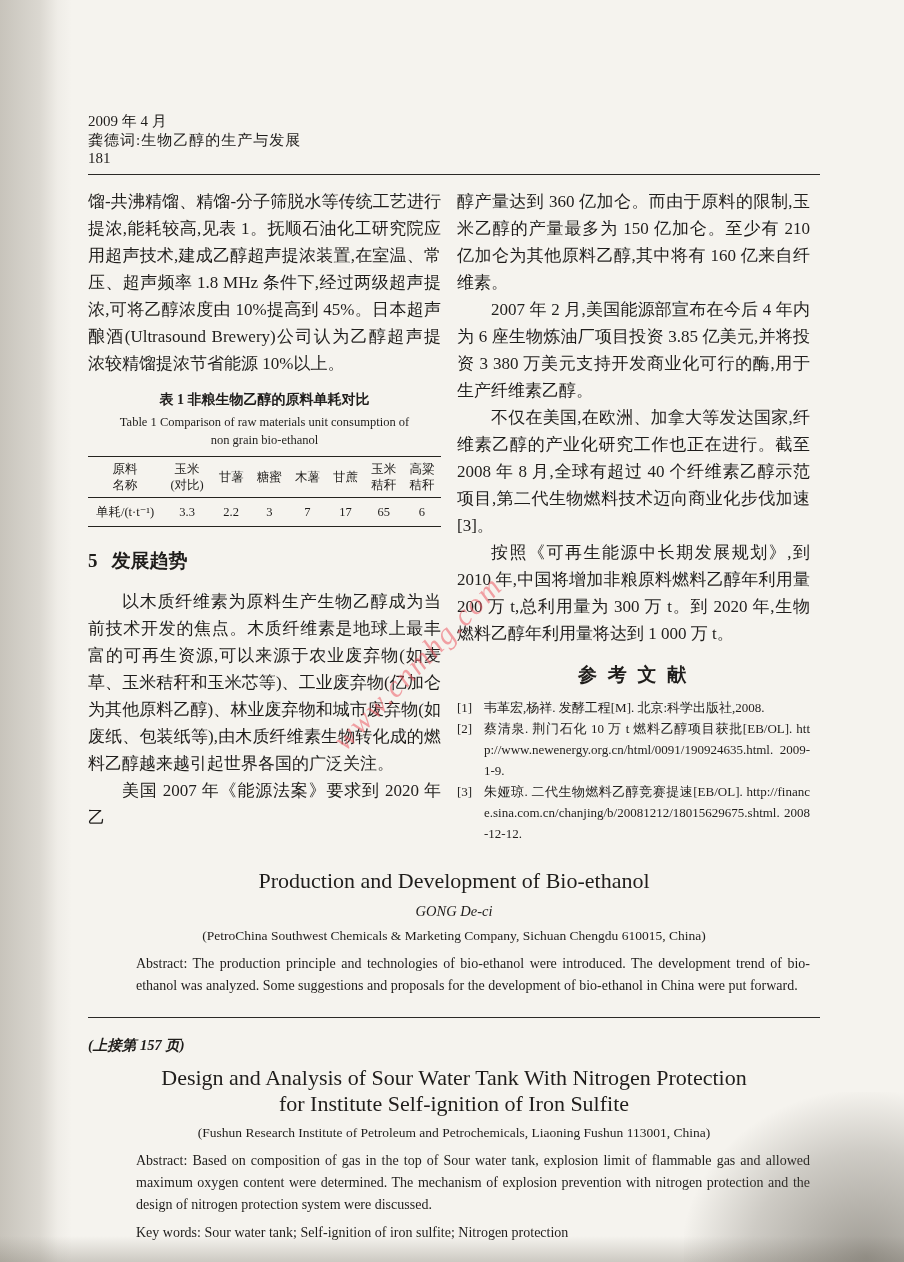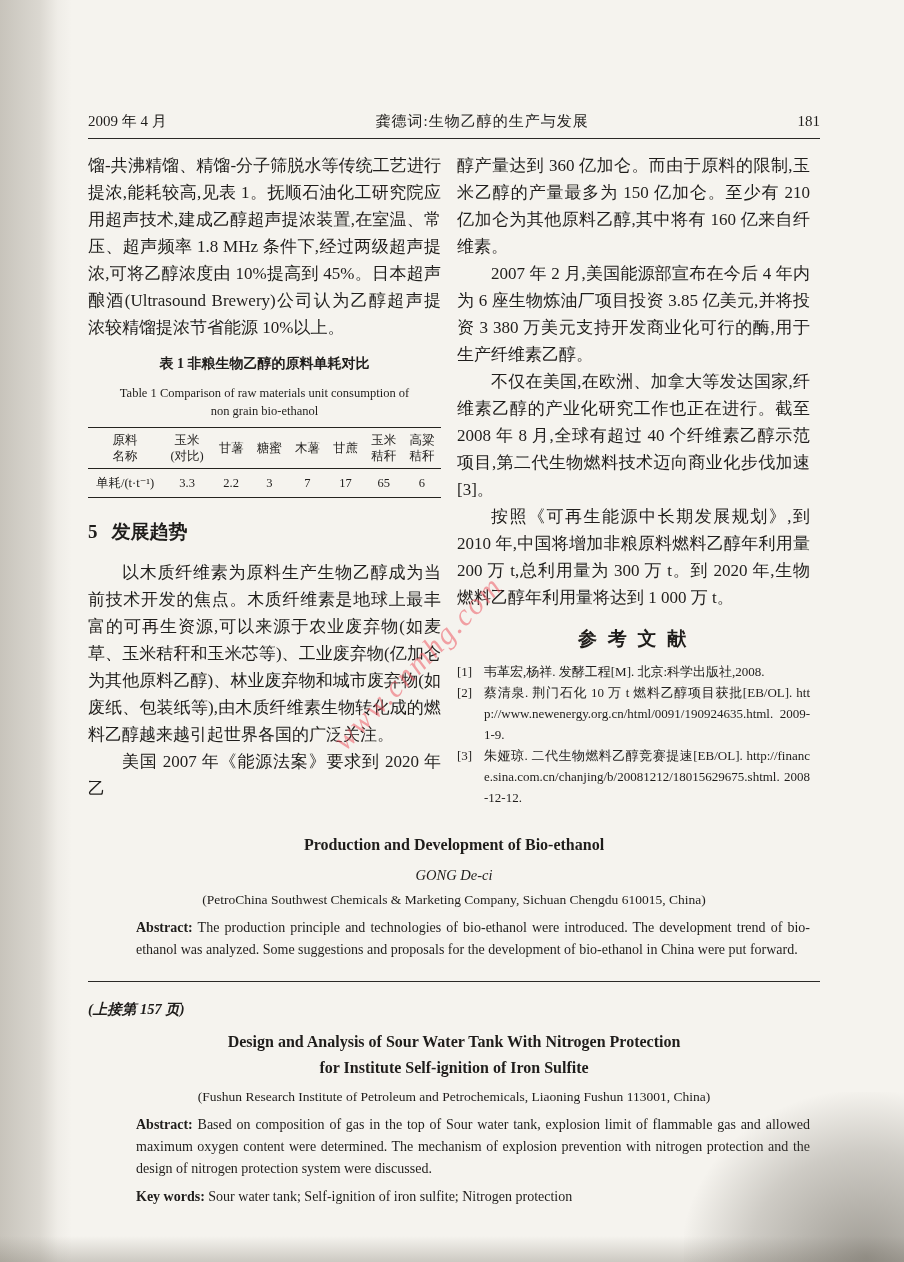--- a/index.html
+++ b/index.html
@@ -32,31 +32,31 @@
     transform:rotate(-46deg); transform-origin:left center;
     font-size:30px; font-style:italic; letter-spacing:2px;
     color:rgba(236,90,100,0.55);
     pointer-events:none; z-index:2; white-space:nowrap;
   }
 
   .page { position:absolute; inset:0; padding:112px 84px 0 88px; z-index:1; }
 
   .header {
     display:flex; justify-content:space-between; align-items:baseline;
-    font-size:15px; padding-bottom:7px; border-bottom:1.6px solid #2b2926;
+    font-size:15px; padding-bottom:7px; border-bottom:1.6px solid #2b2926;flex-direction:column;
   }
   .header .mid { letter-spacing:1px; }
 
   .columns { display:flex; gap:16px; margin-top:13px; }
   .col { width:353px; font-size:17px; line-height:27px; text-align:justify; }
   .para { margin:0; }
   .indent { text-indent:2em; }
 
   .tbl-caption { text-align:center; font-weight:bold; font-size:14px; margin-top:13px; line-height:20px; }
-  .tbl-caption-en { text-align:center; font-size:12.5px; line-height:18px; margin-top:10px; }
+  .tbl-caption-en { text-align:center; font-size:12.5px; line-height:18px; margin-top:3px; }
   table.data {
     width:100%; border-collapse:collapse; margin-top:7px;
     font-size:12.5px; line-height:16px;
     border-top:1.6px solid #25231f; border-bottom:1.6px solid #25231f;
   }
   table.data thead th {
     border-bottom:1px solid #25231f; font-weight:normal;
     padding:4px 1px; white-space:pre-line; vertical-align:middle; text-align:center;
   }
   table.data td { text-align:center; padding:6px 1px; }
@@ -64,26 +64,26 @@
 
   .section-heading { font-size:19px; font-weight:bold; margin:20px 0 14px; text-indent:0; }
   .section-heading .num { margin-right:14px; }
 
   .refs-heading { text-align:center; font-weight:bold; font-size:19px; margin:14px 0 9px; letter-spacing:3px; }
   .ref { display:flex; font-size:13px; line-height:21px; text-align:justify; }
   .ref-num { width:27px; flex-shrink:0; }
   .ref-text { flex:1; word-break:break-all; }
 
   .article { margin-top:24px; text-align:center; }
-  .article-title { font-size:16px; font-weight:bold; line-height:26px; }
+  .article-title { font-size:22px; font-weight:normal; line-height:26px; }
   .article-authors { font-size:14.5px; font-style:italic; margin-top:9px; }
   .article-affil { font-size:13.5px; margin-top:8px; }
   .article-body { text-align:justify; font-size:14px; line-height:22px; margin-top:9px; padding:0 10px 0 48px; }
   .article-keywords { text-align:left; font-size:14px; line-height:22px; margin-top:6px; padding:0 10px 0 48px; }
-  b.lbl { font-weight:bold; }
+  b.lbl { font-weight:normal; }
 
   .divider { border-top:1.2px solid #2b2926; margin-top:20px; }
   .continued-note { font-size:14.5px; font-style:italic; font-weight:600; margin-top:18px; text-align:left; }
 </style>
 </head>
 <body>
 
 <div class="edge-left"></div>
 <div class="edge-bottom"></div>
 <div class="corner-shadow"></div>

